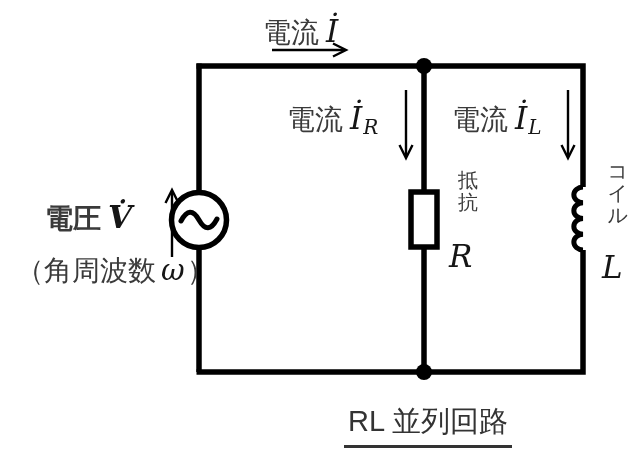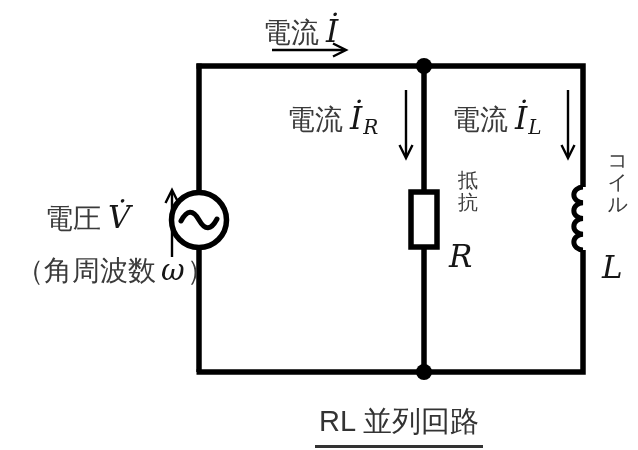--- a/index.html
+++ b/index.html
@@ -48,24 +48,24 @@
   .comp-symbol {
     position: absolute;
     font-family: "DejaVu Serif", "Liberation Serif", serif;
     font-style: italic;
     color: #161616;
     font-size: 31px;
     z-index: 2;
   }
   .caption {
     position: absolute;
-    left: 278px;
+    left: 270px;
     top: 402px;
     width: 242px;
-    text-align: center;
+    text-align: right;
     z-index: 2;
   }
   .caption span {
     display: inline-block;
     font-size: 29px;
     color: #333333;
     border-bottom: 3px solid #333333;
     padding: 0 4px 3px 4px;
     white-space: nowrap;
   }
@@ -123,31 +123,31 @@
   </div>
 
   <div class="lbl" style="left:452px; top:101px;">
     <span>電流</span><span class="math"><span>İ</span><span class="sub">L</span></span>
   </div>
 
   <div class="lbl" style="left:287px; top:101px;">
     <span>電流</span><span class="math"><span>İ</span><span class="sub">R</span></span>
   </div>
 
-  <div class="lbl" style="left:45px; top:200px;">
+  <div class="lbl" style="left:45px; top:200px;font-weight:bold;">
     <span>電圧</span><span class="math">V̇</span>
   </div>
 
   <div class="lbl" style="left:16px; top:254px;">
     <span>（角周波数</span><span class="math paren-math">ω</span><span>）</span>
   </div>
 
   <div class="vtext" style="left:447px; top:169px;">抵抗</div>
   <div class="comp-symbol" style="left:449px; top:238px;">R</div>
 
-  <div class="vtext" style="left:597px; top:149px;">コイル</div>
+  <div class="vtext" style="left:597px; top:160px;">コイル</div>
   <div class="comp-symbol" style="left:602px; top:249px;">L</div>
 
   <div class="caption">
     <span>RL 並列回路</span>
   </div>
 
 </div>
 
 </body></html>

